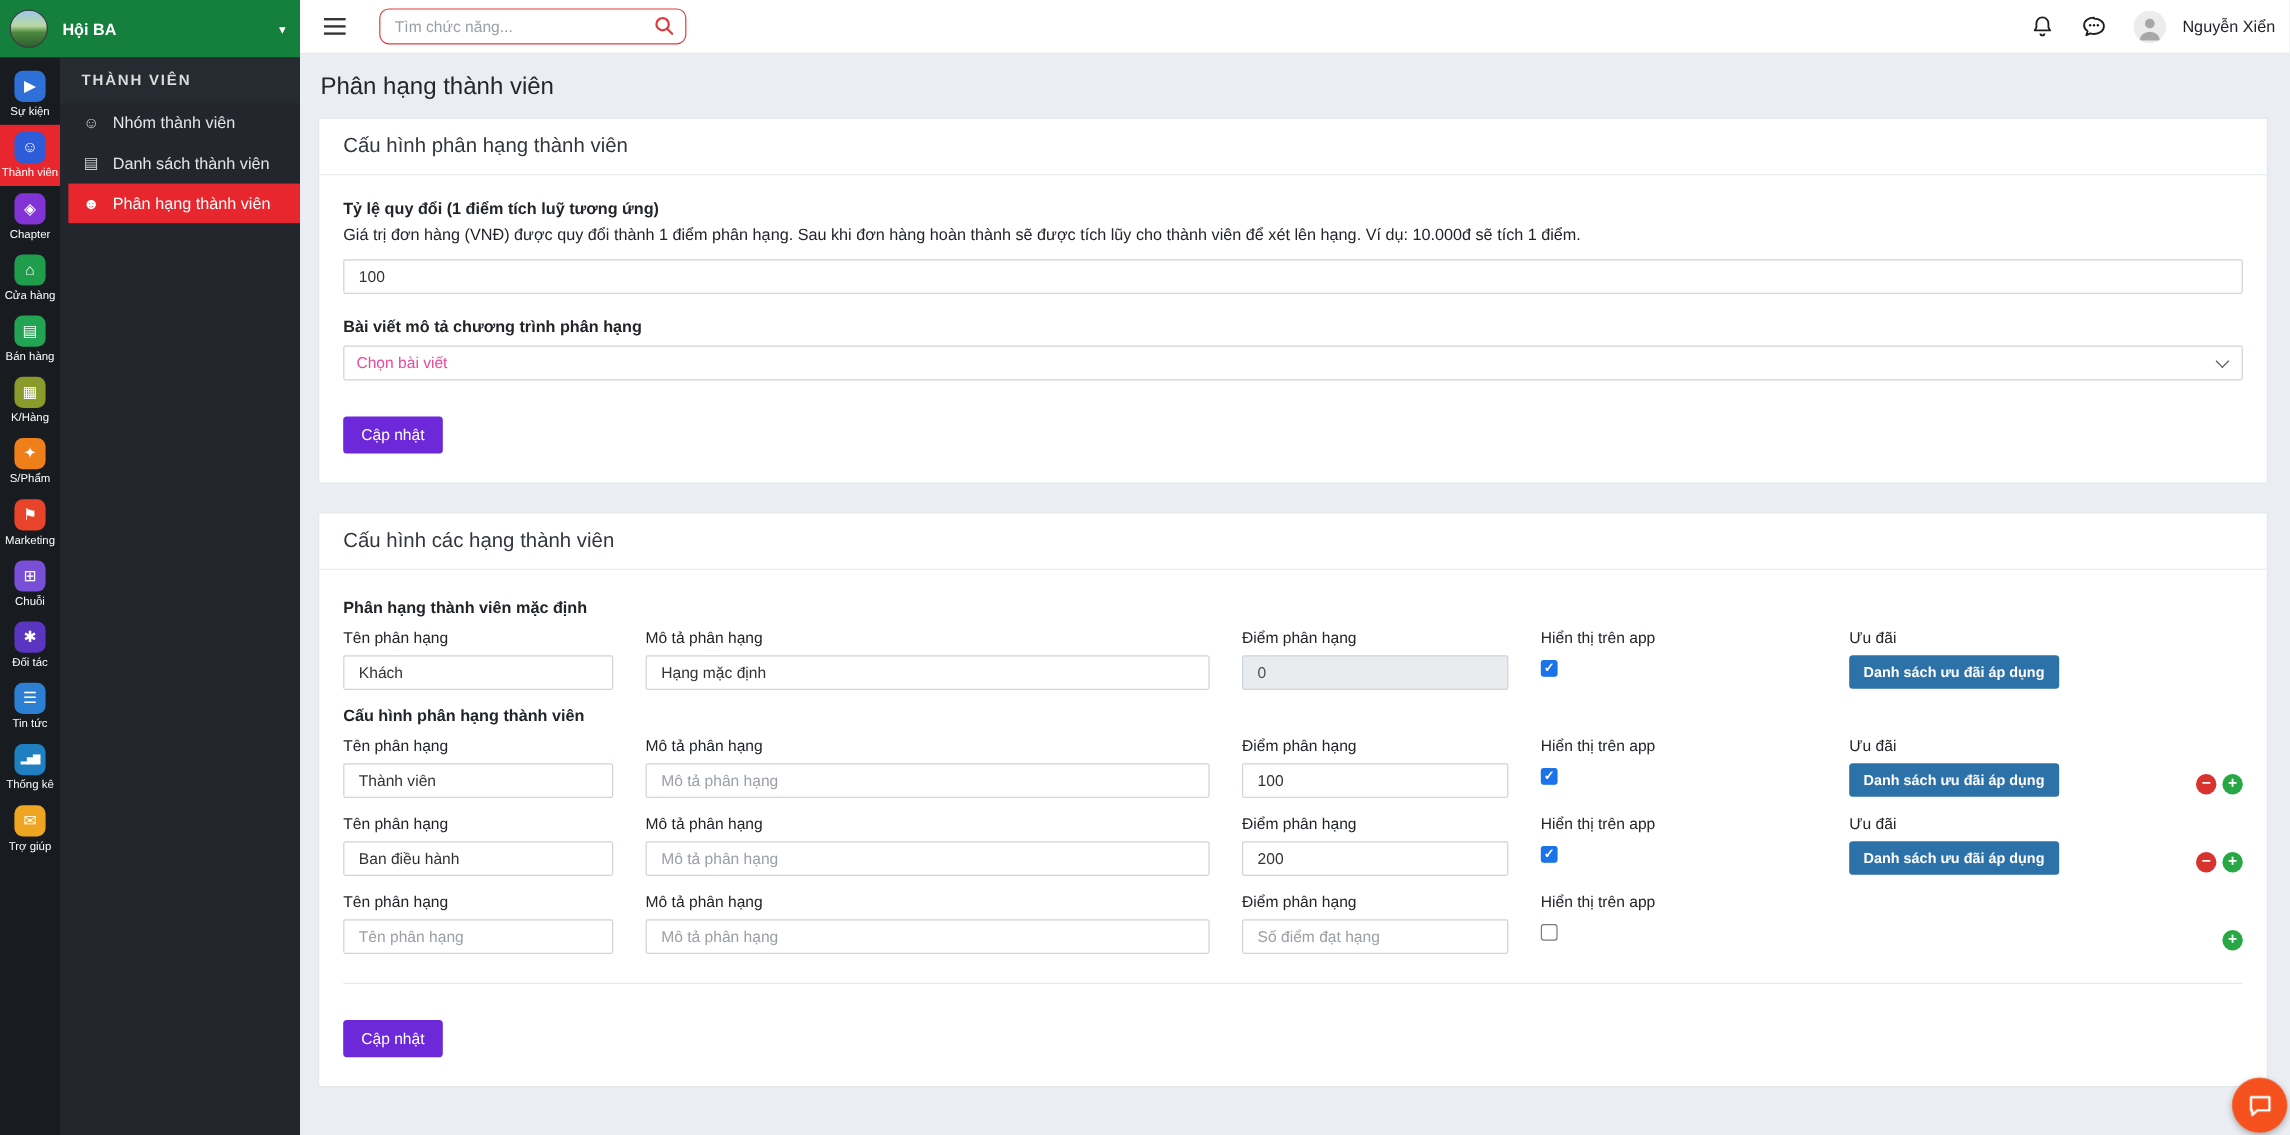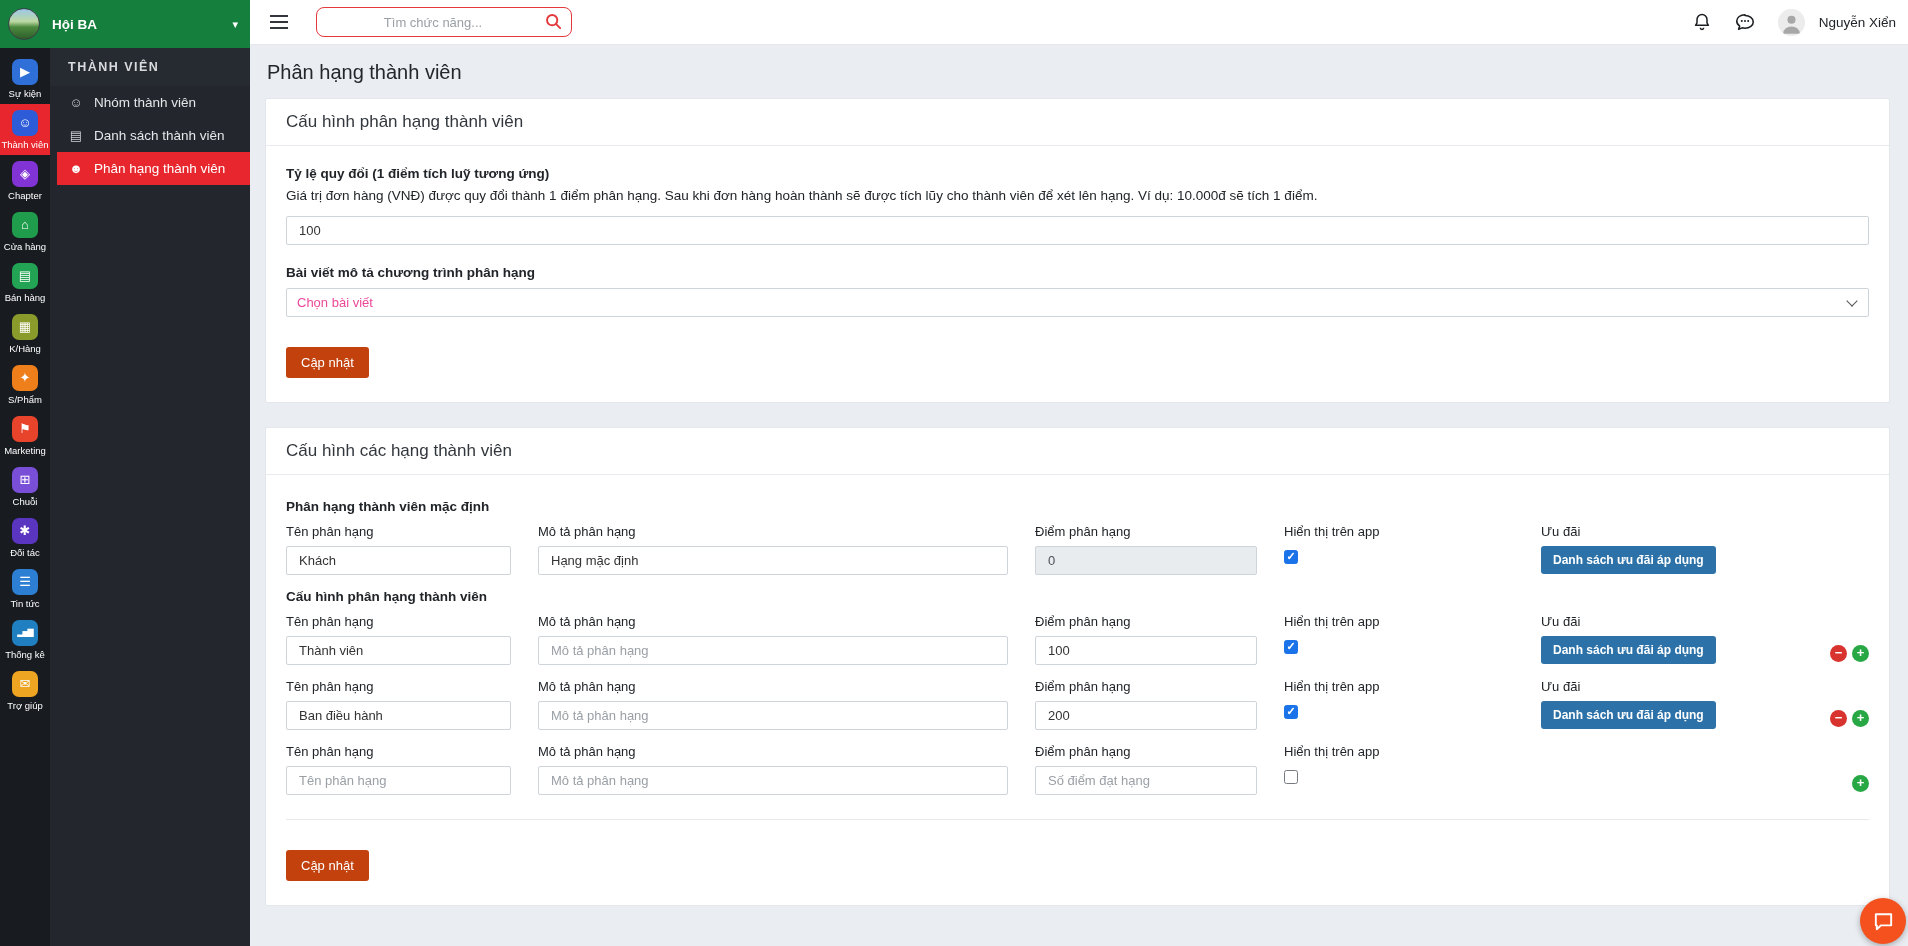--- a/index.html
+++ b/index.html
@@ -30,21 +30,21 @@
   .sb-item.active { background:#e8262e; color:#fff; margin-left:7px; padding-left:11px; }
   .sb-item.active .sb-ic { color:#fff; }
 
   
   .main { flex:1; display:flex; flex-direction:column; min-width:0; }
   .topbar { height:45px; background:#fff; border-bottom:1px solid #e6e8eb; display:flex; align-items:center; padding:0 8px 0 20px; }
   .burger { width:18px; height:2.4px; background:#33373c; position:relative; margin-right:28px; cursor:pointer; }
   .burger::before,.burger::after { content:""; position:absolute; left:0; width:18px; height:2.4px; background:#33373c; }
   .burger::before { top:-6px; } .burger::after { top:6px; }
   .searchbox { position:relative; width:256px; }
-  .searchbox input { width:100%; height:30px; border:1.5px solid #e4393c; border-radius:8px; padding:0 34px 0 12px; font-size:13px; color:#333; outline:none; font-family:inherit;text-align:center; }
+  .searchbox input { width:100%; height:30px; border:1.5px solid #e4393c; border-radius:8px; padding:0 34px 0 12px; font-size:13px; color:#333; outline:none; font-family:inherit; }
   .searchbox input::placeholder { color:#9aa0a6; }
   .searchbox .mag { position:absolute; right:9px; top:5px; }
   .top-right { margin-left:auto; display:flex; align-items:center; gap:22px; padding-right:4px; }
   .tb-ic { cursor:pointer; display:flex; align-items:center; }
   .avatar { width:27px; height:27px; border-radius:50%; overflow:hidden; background:#ececec; }
   .user-name { font-size:13.5px; color:#212529; margin-left:-8px; white-space:nowrap; cursor:pointer; }
 
   .content { flex:1; overflow:hidden; }
   .page-title { font-size:20px; font-weight:500; color:#23272b; margin:16px 0 14px 17px; }
 
@@ -58,21 +58,21 @@
   .text-input::placeholder { color:#9aa0a6; }
   .text-input:disabled { background:#e9ecef; color:#495057; }
   .mt12 { margin-top:13px; } .mt20 { margin-top:20px; }
 
   .selectwrap { position:relative; margin-top:8px; }
   .selectwrap select { width:100%; height:29px; border:1px solid #ced4da; border-radius:2px; padding:0 28px 0 10px; font-size:13px; color:#ec4899;
     appearance:none; -webkit-appearance:none; background:#fff; outline:none; font-family:inherit; }
   .selectwrap::after { content:""; position:absolute; right:13px; top:9px; width:7px; height:7px;
     border-right:1.6px solid #555; border-bottom:1.6px solid #555; transform:rotate(45deg); pointer-events:none; }
 
-  .btn-green { display:inline-block; background:#c2410c; color:#fff; border:none; border-radius:3px; padding:8px 15px; font-size:13px; cursor:pointer; margin-top:30px; font-family:inherit; }
+  .btn-green { display:inline-block; background:#6d28d9; color:#fff; border:none; border-radius:3px; padding:8px 15px; font-size:13px; cursor:pointer; margin-top:30px; font-family:inherit; }
   .btn-blue { display:inline-block; background:#2c72a8; color:#fff; border:none; border-radius:3px; padding:7px 12px; font-size:12px; font-weight:600; cursor:pointer; font-family:inherit; white-space:nowrap; }
 
   .section-title { font-weight:bold; font-size:13.5px; margin:4px 0 10px; }
   .rank-row { display:grid; grid-template-columns:225px 470px 222px 230px 260px 1fr; column-gap:27px; margin-bottom:14px; align-items:start; }
   .cell-label { font-size:13px; margin-bottom:7px; white-space:nowrap; }
   .chk { appearance:none; -webkit-appearance:none; width:14px; height:14px; border:1.6px solid #767a80; border-radius:2.5px; background:#fff; cursor:pointer; position:relative; margin-top:4px; }
   .chk:checked { background:#1a73e8; border-color:#1a73e8; }
   .chk:checked::after { content:"\2713"; position:absolute; left:1.5px; top:-1.5px; color:#fff; font-size:11px; font-weight:bold; }
   .row-icons { display:flex; justify-content:flex-end; align-items:center; gap:5px; padding-top:31px; }
   .circ { width:17px; height:17px; border-radius:50%; color:#fff; font-size:13px; font-weight:bold; line-height:16px; text-align:center; cursor:pointer; display:inline-block; }

